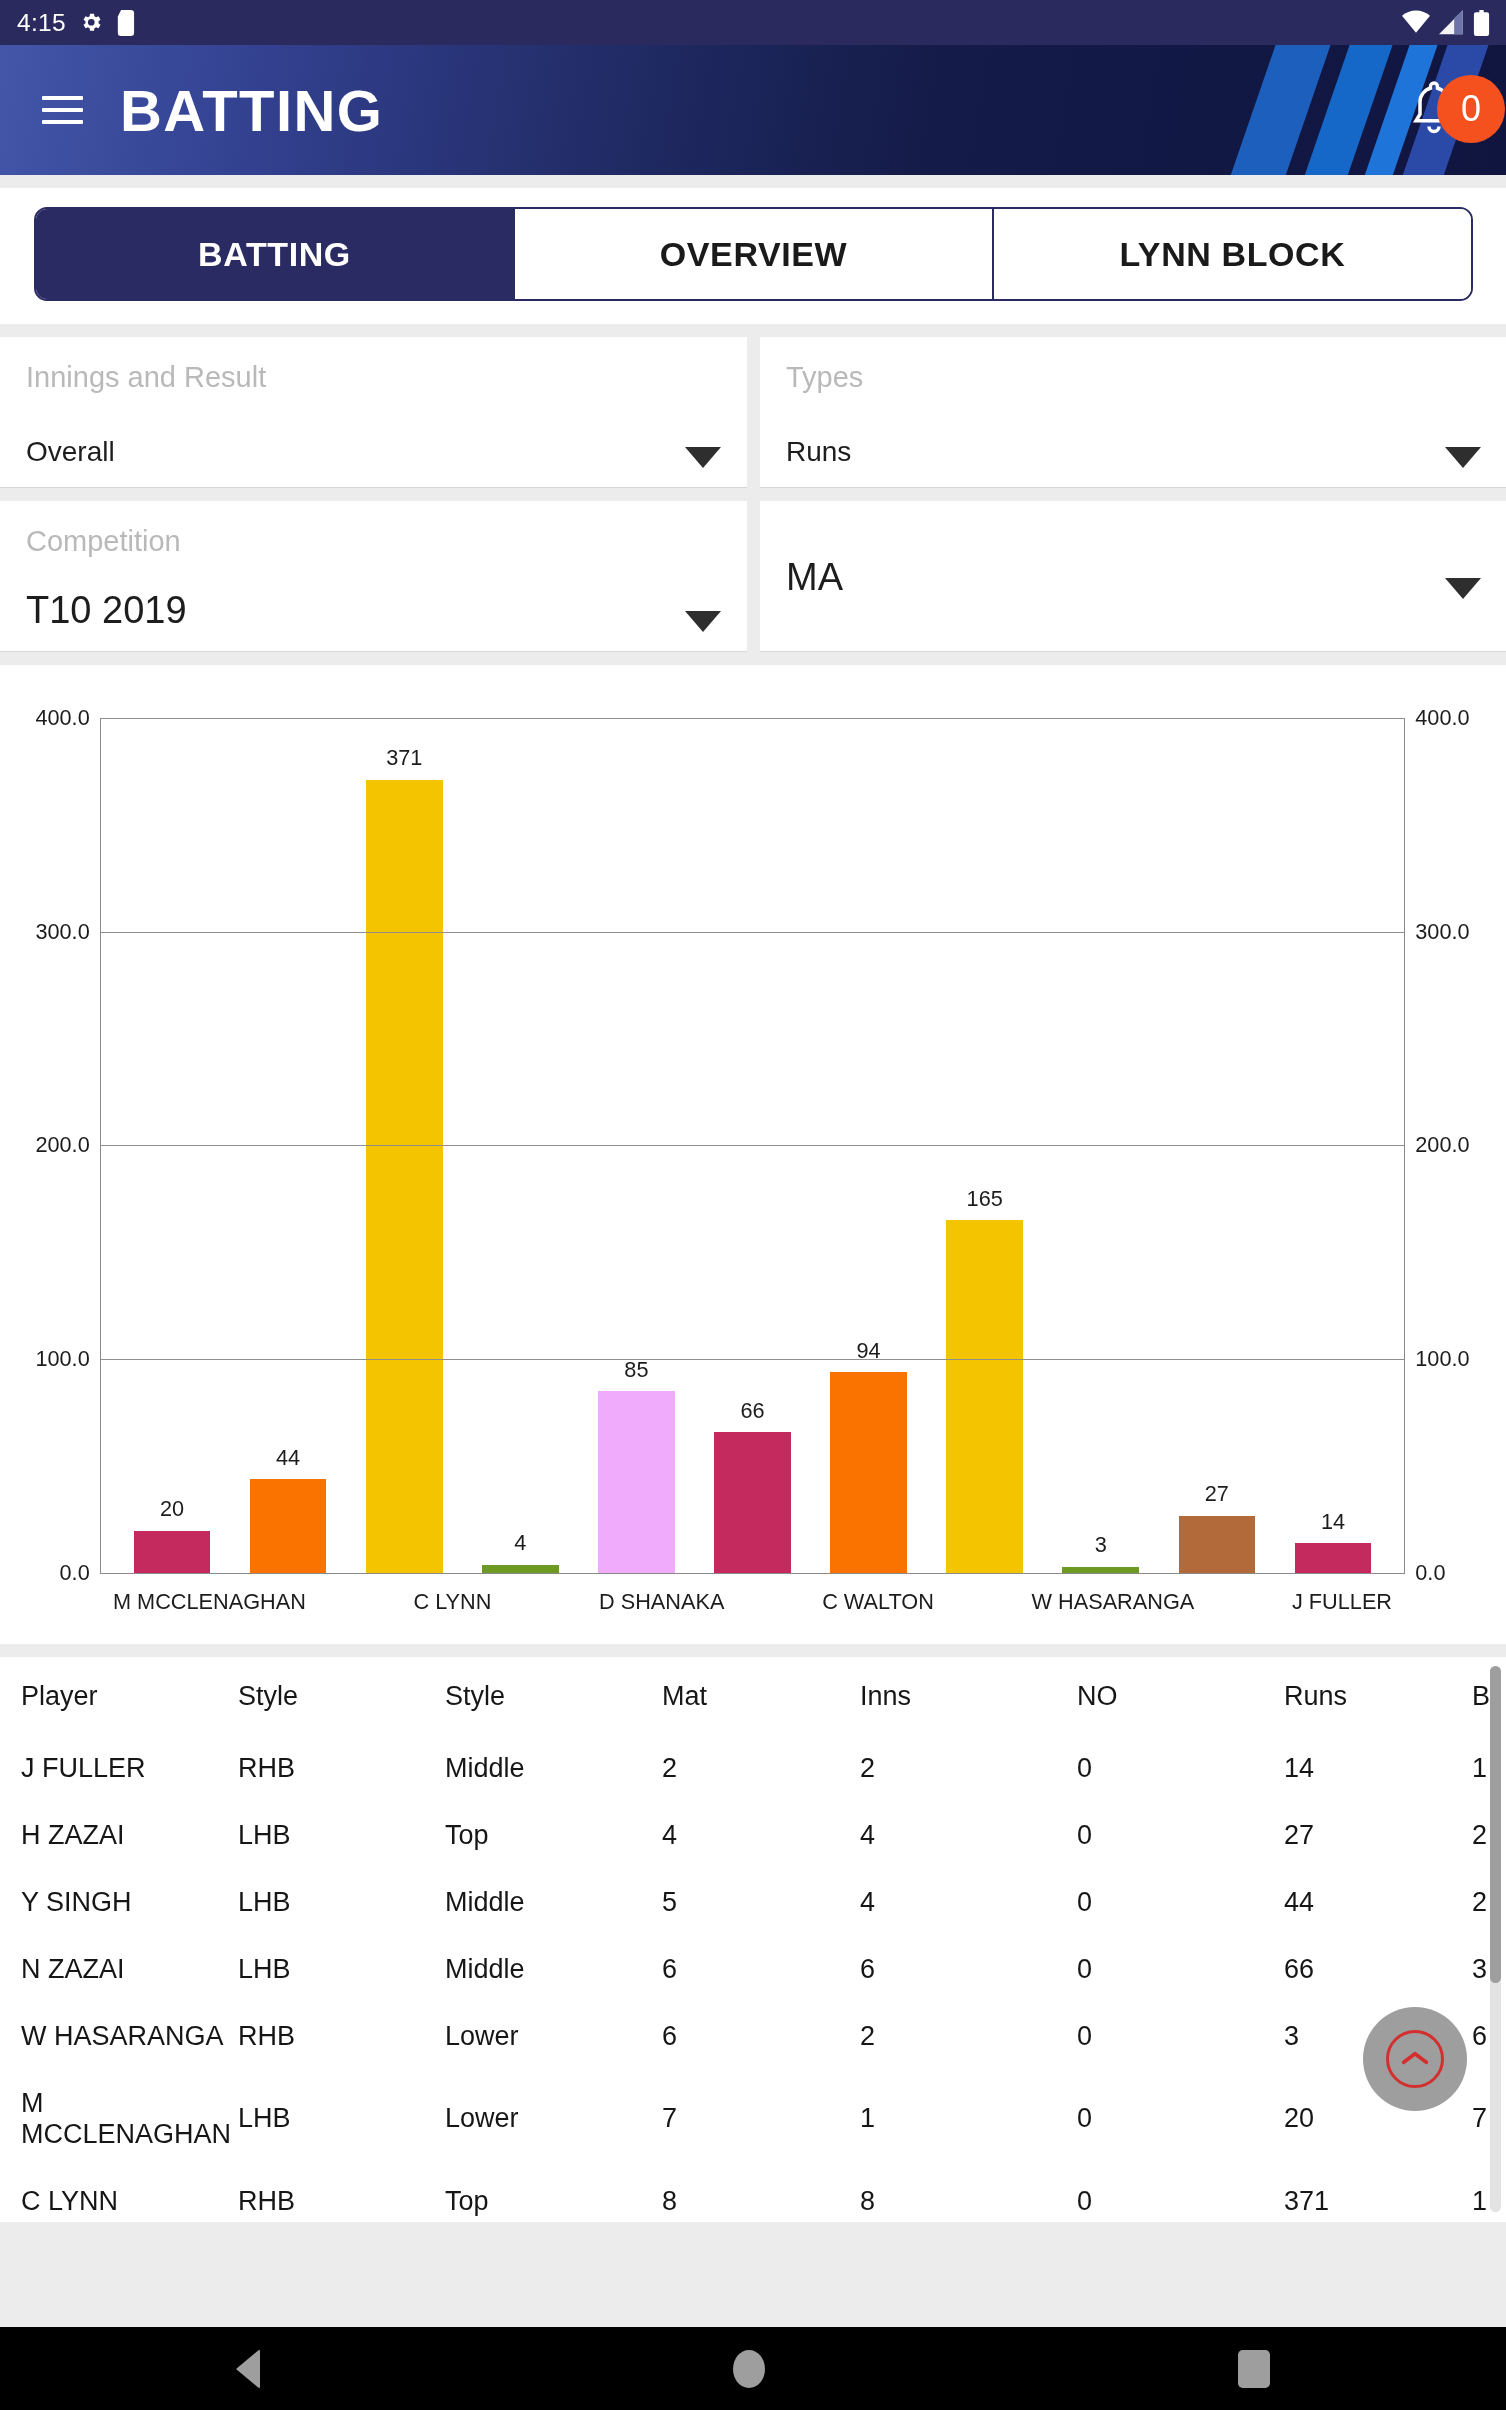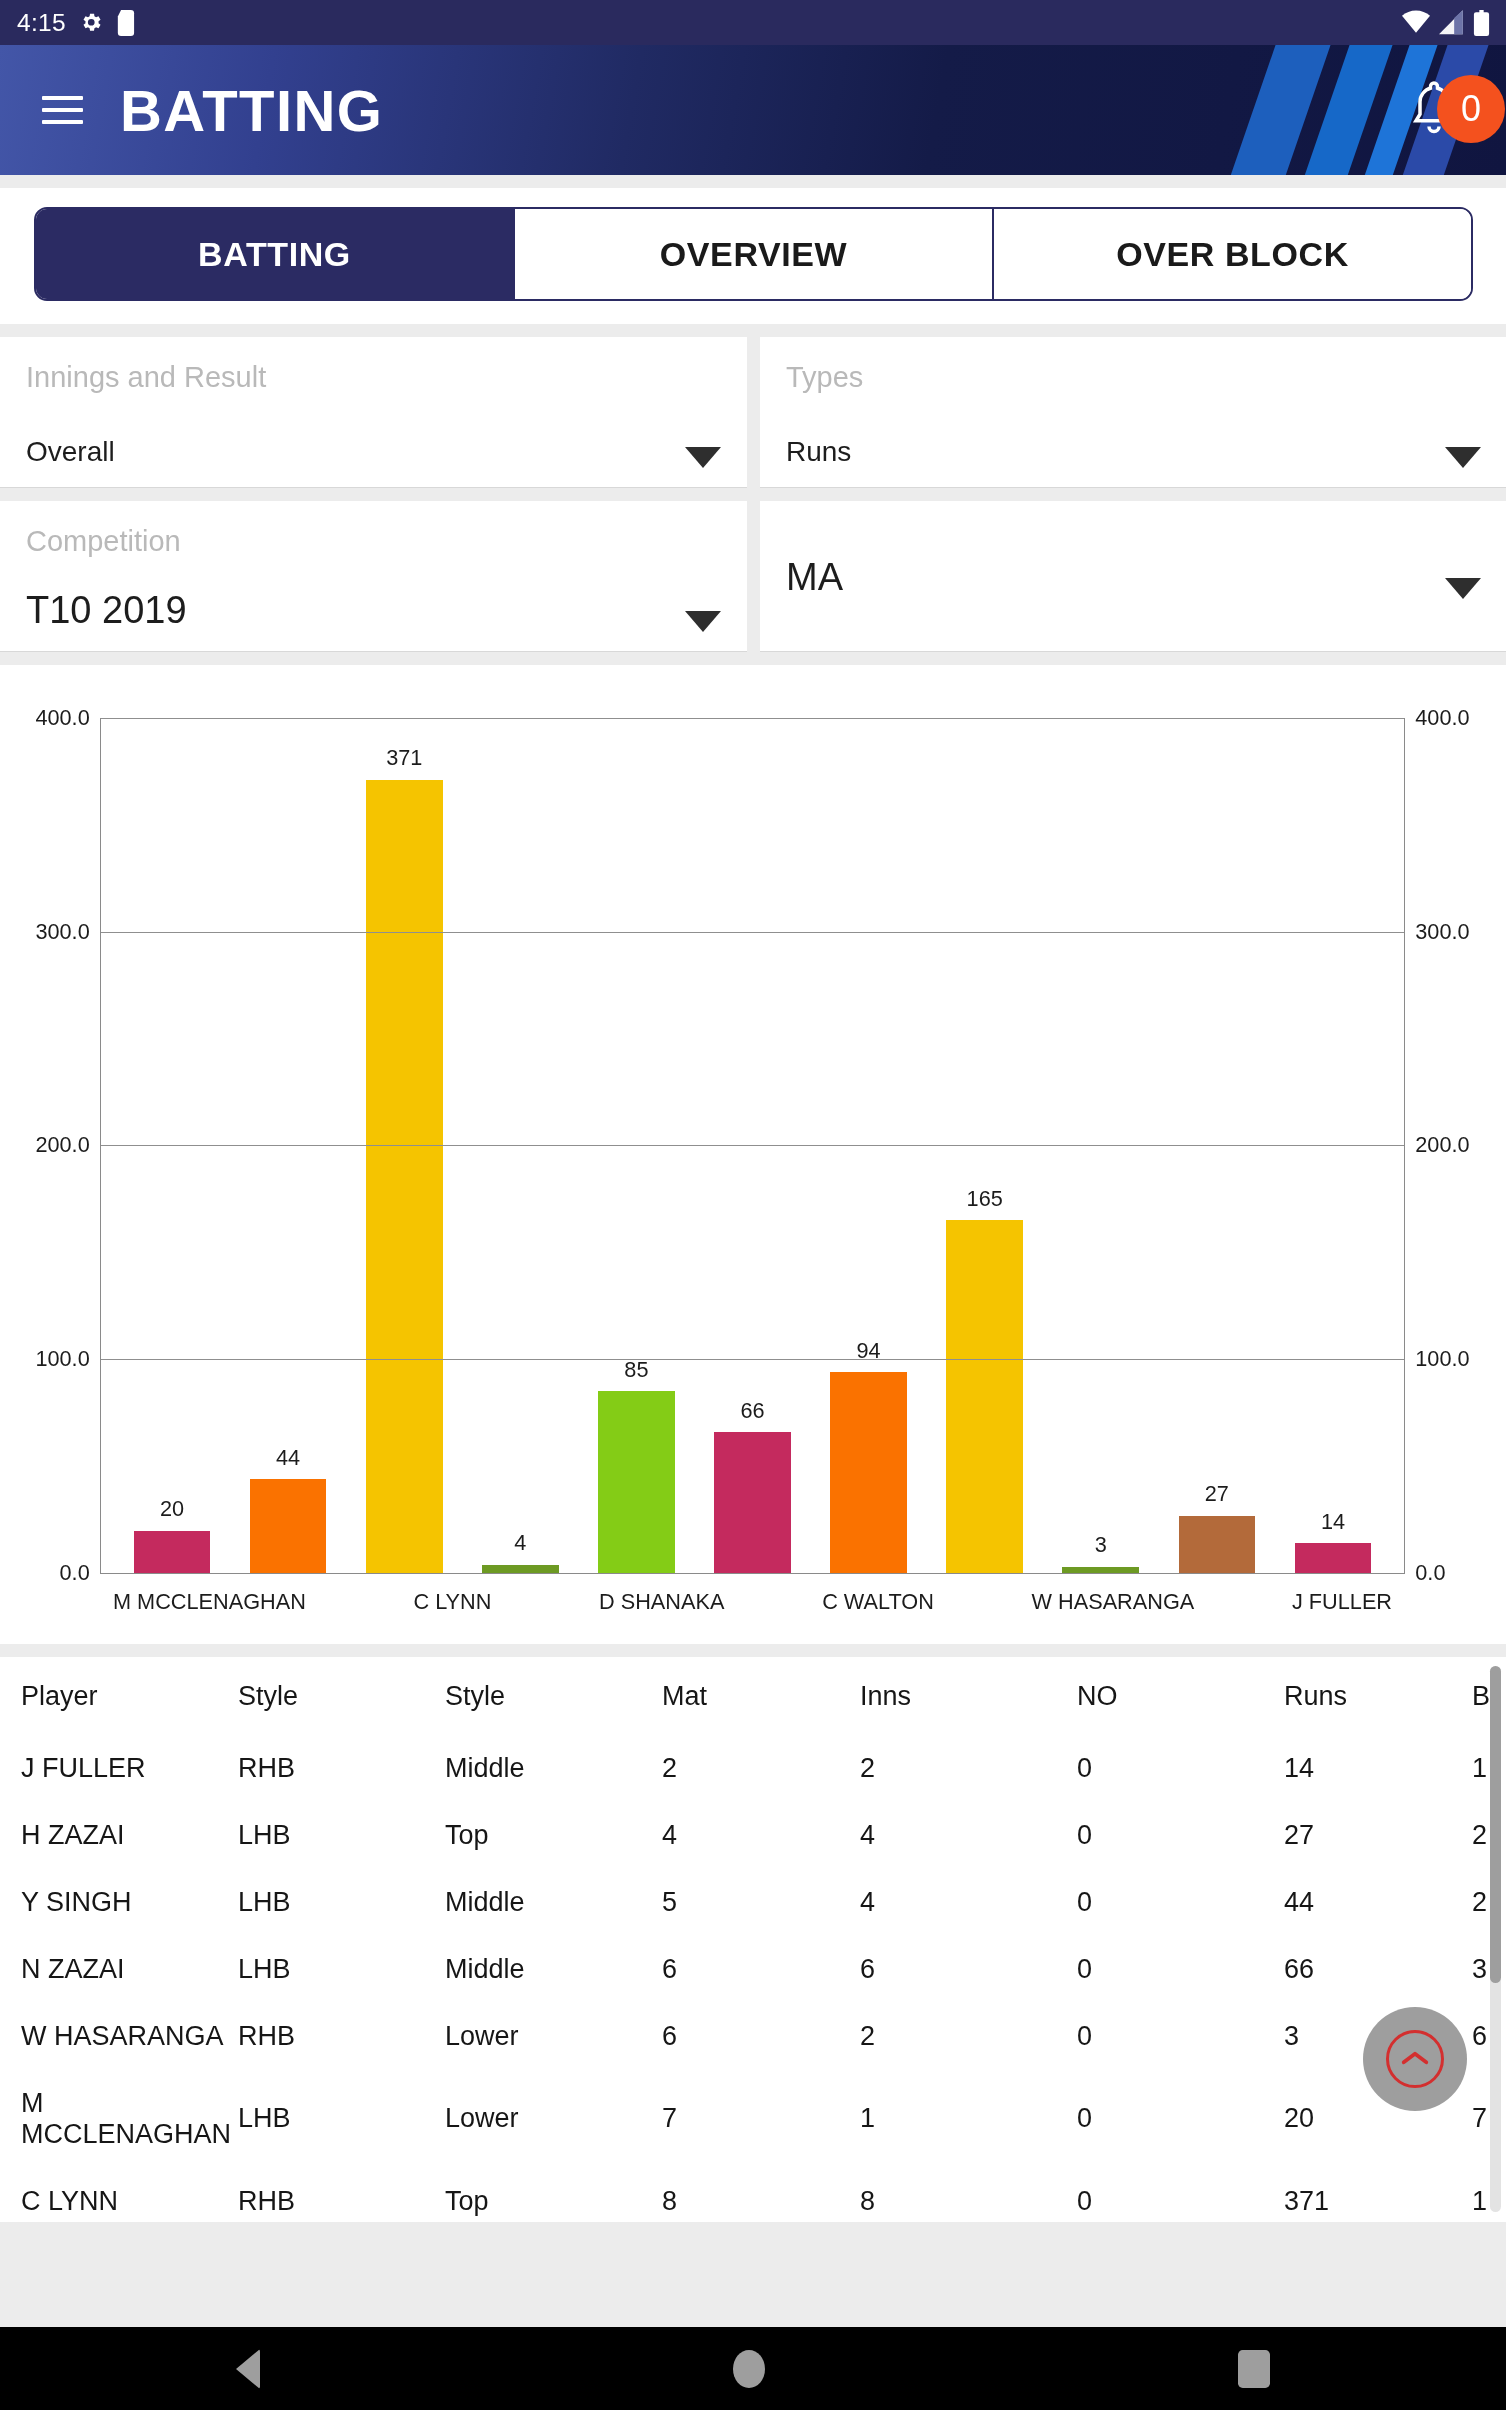--- a/index.html
+++ b/index.html
@@ -266,21 +266,21 @@
       <path fill="none" stroke="#fff" stroke-width="1.4" d="M10 19.6a2 2 0 0 0 4 0"></path>
     </svg>
     <div class="badge">0</div>
   </div>
 </div>
 
 <div class="tab-card">
   <div class="tab-row">
     <div class="tab active">BATTING</div>
     <div class="tab">OVERVIEW</div>
-    <div class="tab">OVER BLOCK</div>
+    <div class="tab">LYNN BLOCK</div>
   </div>
 </div>
 
 <div class="filters">
   <div class="filter-row">
     <div class="filter">
       <div class="filter-label">Innings and Result</div>
       <div class="filter-value-row">
         <div class="filter-value">Overall</div>
         <div class="caret"></div>
@@ -329,21 +329,21 @@
             <div class="bar" style="height: 92.75%; background: rgb(245, 196, 0);">
               <div class="bar-label">371</div>
             </div>
           </div>
           <div class="barslot">
             <div class="bar" style="height: 1%; background: rgb(109, 154, 35);">
               <div class="bar-label">4</div>
             </div>
           </div>
           <div class="barslot">
-            <div class="bar" style="height: 21.25%; background: #84cc16;">
+            <div class="bar" style="height: 21.25%; background: #f0abfc;">
               <div class="bar-label">85</div>
             </div>
           </div>
           <div class="barslot">
             <div class="bar" style="height: 16.5%; background: rgb(196, 42, 94);">
               <div class="bar-label">66</div>
             </div>
           </div>
           <div class="barslot">
             <div class="bar" style="height: 23.5%; background: rgb(250, 114, 0); text-align: center;">

